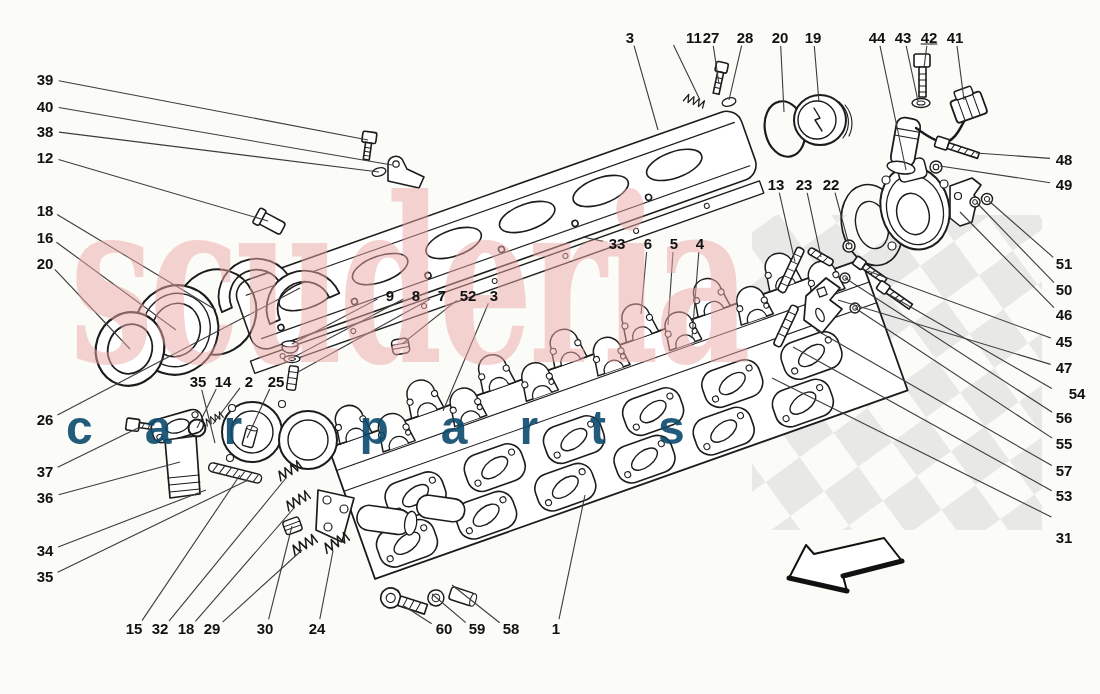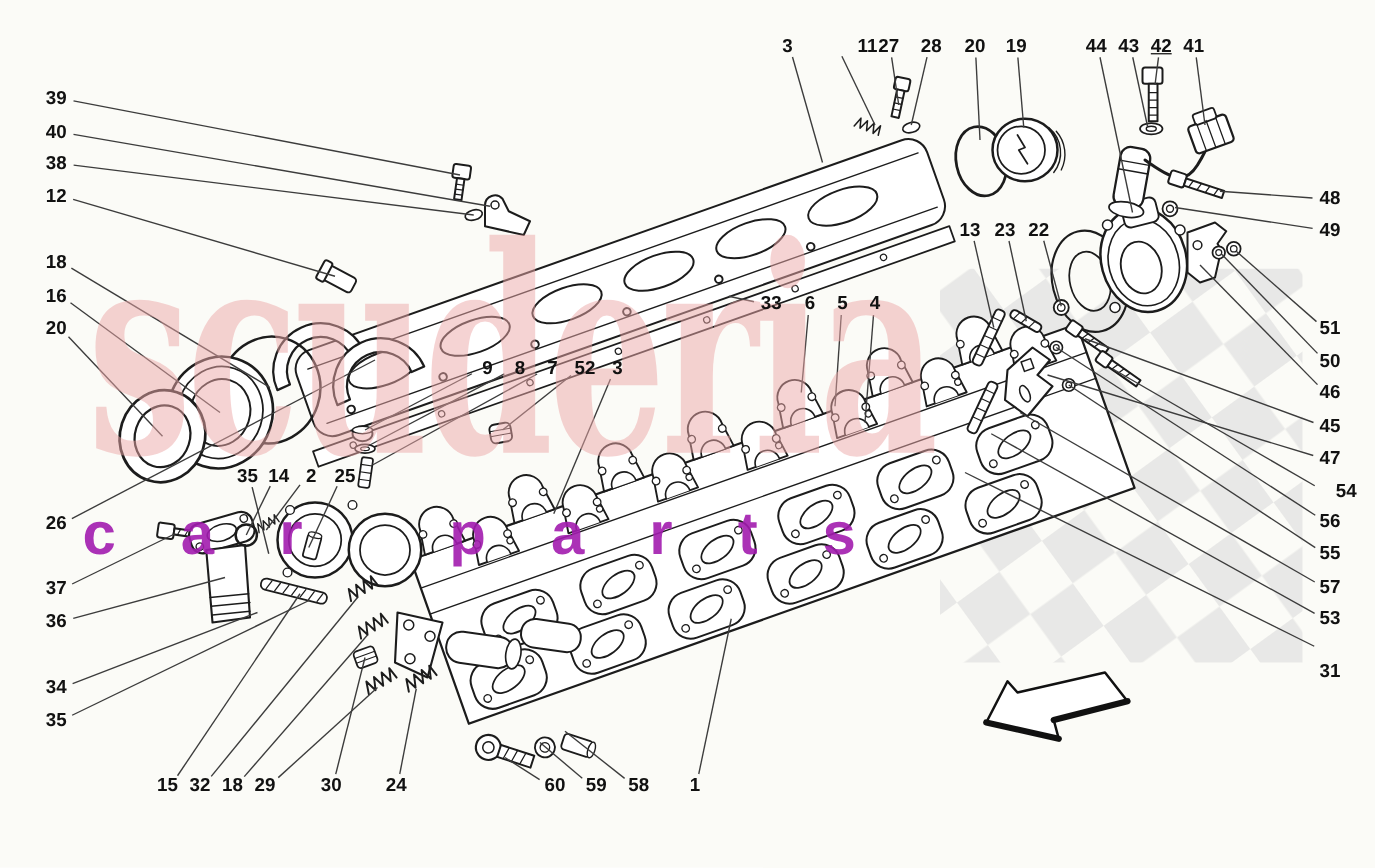--- a/index.html
+++ b/index.html
@@ -427,21 +427,21 @@
         <line x1="456.8" y1="300.4" x2="402" y2="344"></line>
         <line x1="488.4" y1="303.2" x2="443" y2="411"></line>
         <line x1="201.7" y1="389.7" x2="215" y2="443"></line>
         <line x1="216.2" y1="388.9" x2="197" y2="428"></line>
         <line x1="240.0" y1="387.9" x2="213" y2="424"></line>
         <line x1="269.7" y1="389.0" x2="247" y2="438"></line>
       </g>
   </svg>
 
   <div class="wm-brand" style="color: rgb(237, 169, 169);">scuderia</div>
-  <div class="wm-tagline" style="color: #a21caf;">car parts</div>
+  <div class="wm-tagline" style="color: #0c4a6e;">car parts</div>
 
   <div id="callouts">
       <span class="callout" style="left: 630px; top: 37px;">3</span>
       <span class="callout" style="left: 667px; top: 37px; margin-left: 27px;">11</span>
       <span class="callout" style="left: 711px; top: 37px;">27</span>
       <span class="callout" style="left: 745px; top: 37px;">28</span>
       <span class="callout" style="left: 780px; top: 37px;">20</span>
       <span class="callout" style="left: 813px; top: 37px;">19</span>
       <span class="callout" style="left: 877px; top: 37px;">44</span>
       <span class="callout" style="left: 903px; top: 37px;">43</span>

